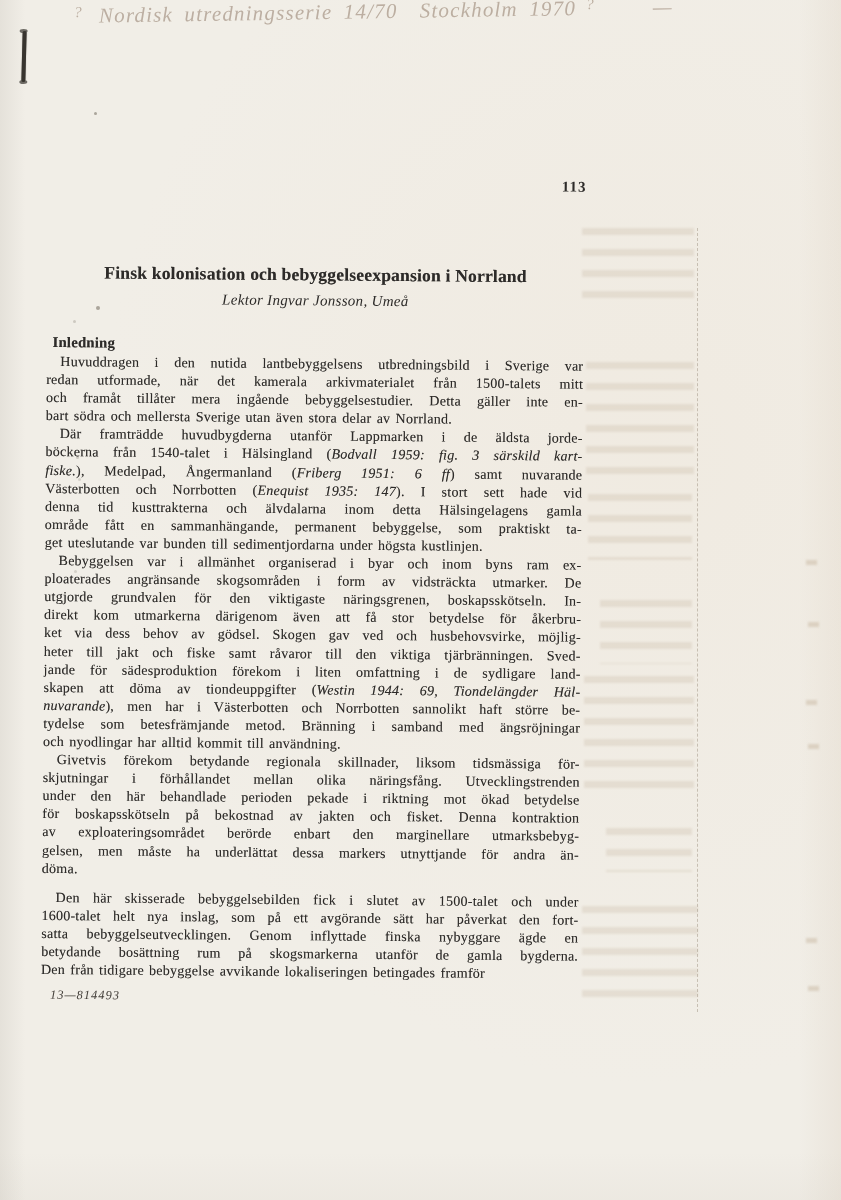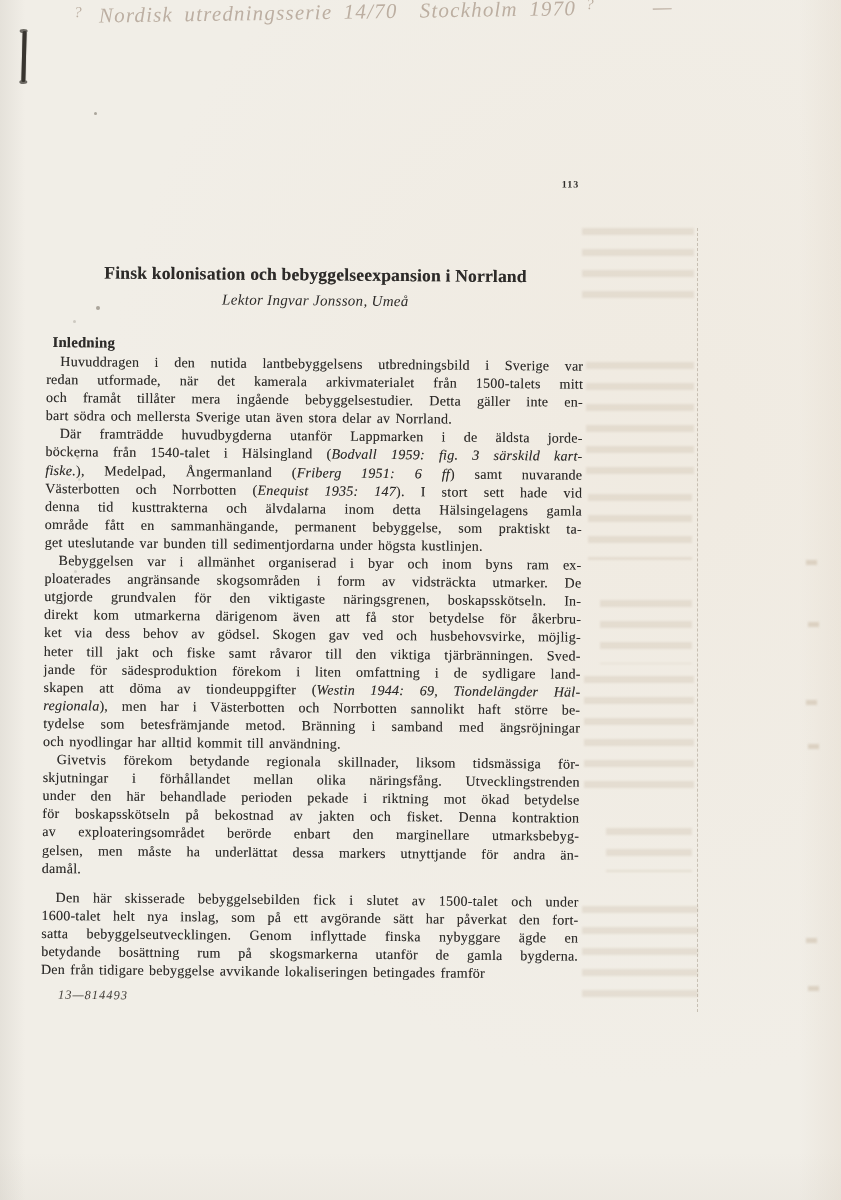--- a/index.html
+++ b/index.html
@@ -42,37 +42,37 @@
     position:absolute;left:697px;top:228px;height:784px;width:0;
     border-left:1px dashed rgba(158,146,128,.5);
   }
   .edge-mark{position:absolute;width:11px;height:5px;background:rgba(190,172,148,.4);filter:blur(.8px);}
   
   .content{
     position:absolute;left:48px;top:170px;width:537px;
     transform:rotate(0.5deg);transform-origin:0 0;
     color:#2d2b29;
   }
-  .pagenum{position:absolute;left:514px;top:4px;font-weight:bold;font-size:10px;letter-spacing:1px;}
+  .pagenum{position:absolute;left:514px;top:4px;font-weight:bold;font-size:15px;letter-spacing:1px;}
   .title{margin:92px 0 0 0;text-align:center;font-weight:bold;font-size:17.5px;letter-spacing:.2px;
     text-shadow:0 0 .5px rgba(40,38,36,.55);}
   .author{margin:7px 0 0 0;text-align:center;font-style:italic;font-size:15px;letter-spacing:.3px;}
   .heading{margin:27px 0 0 6px;font-weight:bold;font-size:14.8px;letter-spacing:.2px;
     text-shadow:0 0 .4px rgba(40,38,36,.5);}
   .body-text{margin-top:2px;font-size:14px;letter-spacing:.25px;word-spacing:1.5px;
     text-shadow:0 0 .45px rgba(45,42,40,.45);}
   .para{margin:0;}
   .para:nth-child(5){margin-top:11px;}
   .line{height:18.1px;line-height:18.1px;text-align:justify;text-align-last:justify;overflow:hidden;}
   .line.last{text-align-last:left;}
   .line.first{text-indent:14px;}
   .it{font-style:italic;}
   .footer-sig{
     position:absolute;left:50px;top:988px;font-size:12.5px;font-style:italic;
-    color:#45413c;letter-spacing:1px;transform:rotate(0.4deg);margin-left:8px;
+    color:#45413c;letter-spacing:1px;transform:rotate(0.4deg);
   }
 </style>
 </head>
 <body>
 
 <div class="handwriting">
   <span class="hq">?</span><span class="hsp1"></span><span>Nordisk utredningsserie 14/70</span><span class="hsp2"></span><span>Stockholm 1970</span><span class="hsp3"></span><span class="hq">?</span><span class="hdash">—</span>
 </div>
 
 <div class="staple"></div>
@@ -122,32 +122,32 @@
       </div>
       <div class="para">
         <div class="line first"><span>Bebyggelsen var i allmänhet organiserad i byar och inom byns ram ex-</span></div>
         <div class="line"><span>ploaterades angränsande skogsområden i form av vidsträckta utmarker. De</span></div>
         <div class="line"><span>utgjorde grundvalen för den viktigaste näringsgrenen, boskapsskötseln. In-</span></div>
         <div class="line"><span>direkt kom utmarkerna därigenom även att få stor betydelse för åkerbru-</span></div>
         <div class="line"><span>ket via dess behov av gödsel. Skogen gav ved och husbehovsvirke, möjlig-</span></div>
         <div class="line"><span>heter till jakt och fiske samt råvaror till den viktiga tjärbränningen. Sved-</span></div>
         <div class="line"><span>jande för sädesproduktion förekom i liten omfattning i de sydligare land-</span></div>
         <div class="line"><span>skapen att döma av tiondeuppgifter (</span><span class="it">Westin 1944: 69, Tiondelängder Häl-</span></div>
-        <div class="line"><span class="it">regionala</span><span>), men har i Västerbotten och Norrbotten sannolikt haft större be-</span></div>
+        <div class="line"><span class="it">nuvarande</span><span>), men har i Västerbotten och Norrbotten sannolikt haft större be-</span></div>
         <div class="line"><span>tydelse som betesfrämjande metod. Bränning i samband med ängsröjningar</span></div>
         <div class="line last"><span>och nyodlingar har alltid kommit till användning.</span></div>
       </div>
       <div class="para">
         <div class="line first"><span>Givetvis förekom betydande regionala skillnader, liksom tidsmässiga för-</span></div>
         <div class="line"><span>skjutningar i förhållandet mellan olika näringsfång. Utvecklingstrenden</span></div>
         <div class="line"><span>under den här behandlade perioden pekade i riktning mot ökad betydelse</span></div>
         <div class="line"><span>för boskapsskötseln på bekostnad av jakten och fisket. Denna kontraktion</span></div>
         <div class="line"><span>av exploateringsområdet berörde enbart den marginellare utmarksbebyg-</span></div>
         <div class="line"><span>gelsen, men måste ha underlättat dessa markers utnyttjande för andra än-</span></div>
-        <div class="line last"><span>damål.</span></div>
+        <div class="line last"><span>döma.</span></div>
       </div>
       <div class="para">
         <div class="line first"><span>Den här skisserade bebyggelsebilden fick i slutet av 1500-talet och under</span></div>
         <div class="line"><span>1600-talet helt nya inslag, som på ett avgörande sätt har påverkat den fort-</span></div>
         <div class="line"><span>satta bebyggelseutvecklingen. Genom inflyttade finska nybyggare ägde en</span></div>
         <div class="line"><span>betydande bosättning rum på skogsmarkerna utanför de gamla bygderna.</span></div>
         <div class="line last"><span>Den från tidigare bebyggelse avvikande lokaliseringen betingades framför</span></div>
       </div>
     </div>
 </div>

